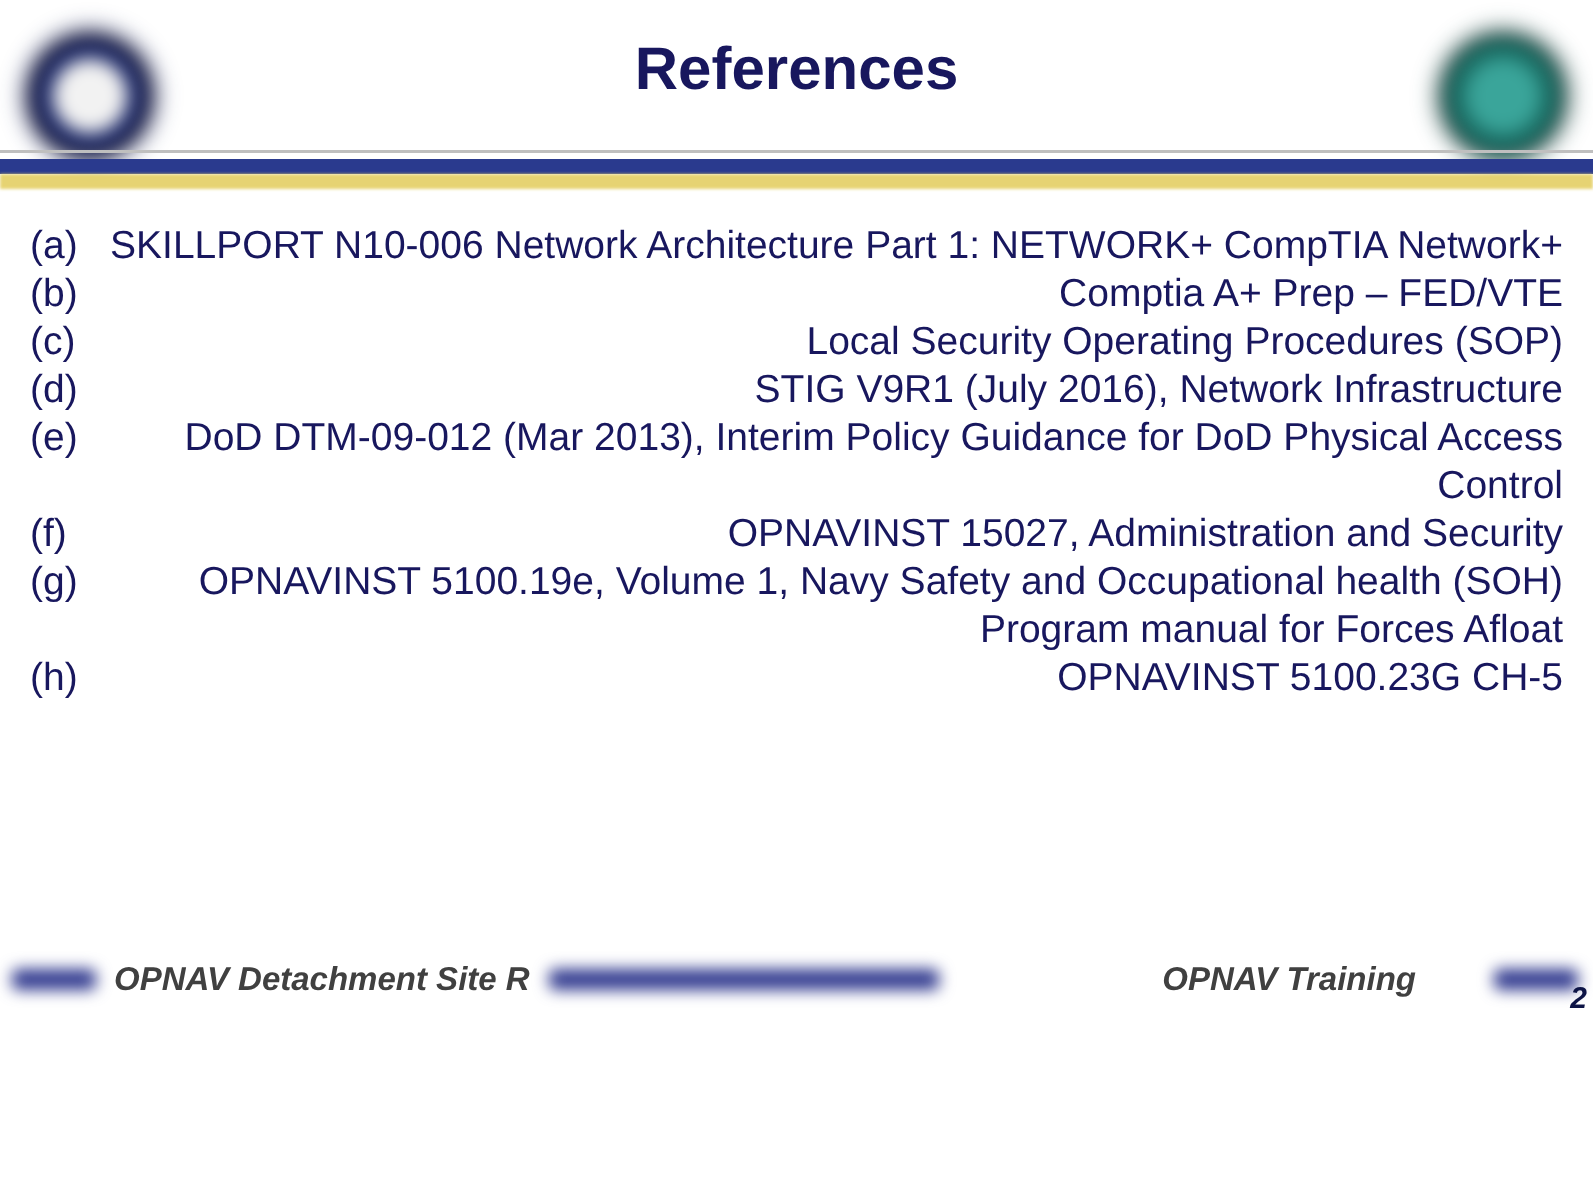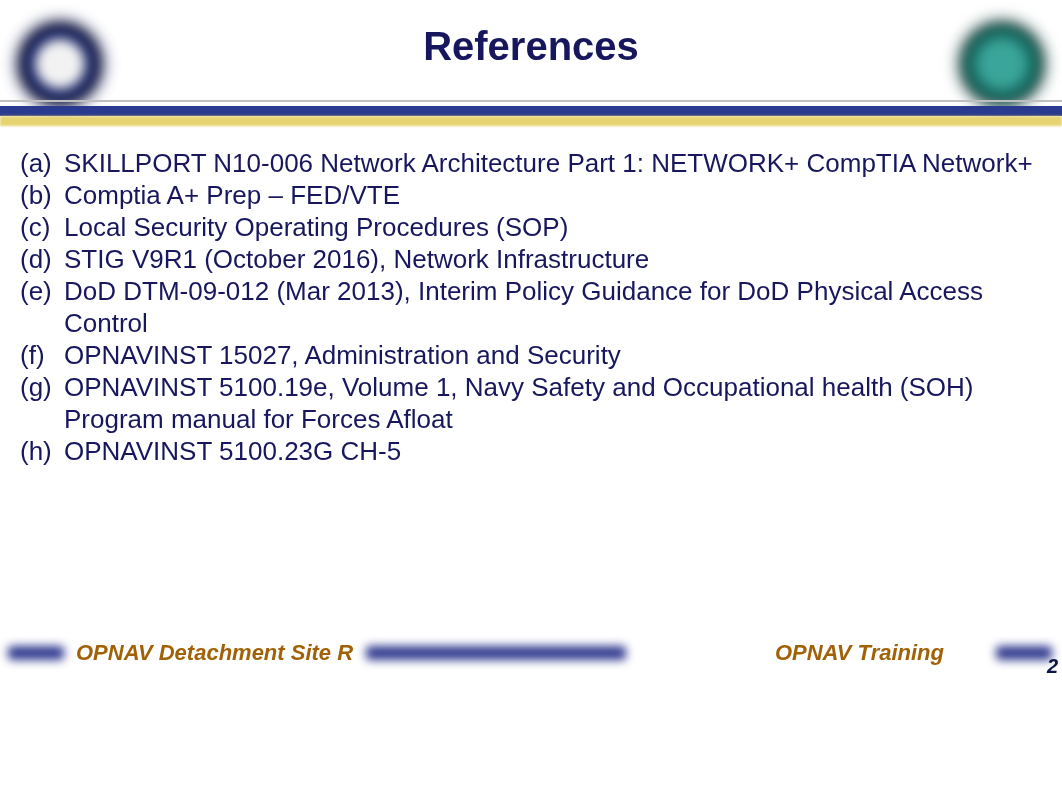--- a/index.html
+++ b/index.html
@@ -62,21 +62,21 @@
       color: #18175e;
       font-size: 26px;
       line-height: 1.23;
     }
     .body-list .row { display: flex; }
     .body-list .lbl {
       width: 40px;
       flex: 0 0 40px;
       text-align: left;
     }
-    .body-list .txt { flex: 1; padding-left: 4px; }
+    .body-list .txt { flex: 1; padding-left: 4px; text-align: right; }
 
     .footer {
       position: absolute;
       left: 0; right: 0;
       bottom: 14px;
       height: 30px;
     }
     .footer .seg {
       position: absolute;
       height: 14px;
@@ -86,21 +86,21 @@
       border-radius: 4px;
     }
     .seg.s1 { left: 8px; width: 56px; }
     .seg.s2 { left: 366px; width: 260px; }
     .seg.s3 { right: 10px; width: 56px; }
     .footer .left, .footer .right {
       position: absolute;
       bottom: 2px;
       font-weight: 700;
       font-style: italic;
-      color: #a16207;
+      color: #404040;
       font-size: 22px;
       text-shadow: 0 1px 0 rgba(255,255,255,.5);
     }
     .footer .left { left: 76px; }
     .footer .right { right: 118px; }
     .page-num {
       position: absolute;
       right: 4px; bottom: 4px;
       font-style: italic;
       color: #0d1446;
@@ -132,21 +132,21 @@
     <div class="row">
       <span class="lbl">(b)</span>
       <span class="txt">Comptia A+ Prep – FED/VTE</span>
     </div>
     <div class="row">
       <span class="lbl">(c)</span>
       <span class="txt">Local Security Operating Procedures (SOP)</span>
     </div>
     <div class="row">
       <span class="lbl">(d)</span>
-      <span class="txt">STIG V9R1 (October 2016), Network Infrastructure</span>
+      <span class="txt">STIG V9R1 (July 2016), Network Infrastructure</span>
     </div>
     <div class="row">
       <span class="lbl">(e)</span>
       <span class="txt">DoD DTM-09-012 (Mar 2013), Interim Policy Guidance for DoD Physical Access Control</span>
     </div>
     <div class="row">
       <span class="lbl">(f)</span>
       <span class="txt">OPNAVINST 15027, Administration and Security</span>
     </div>
     <div class="row">

